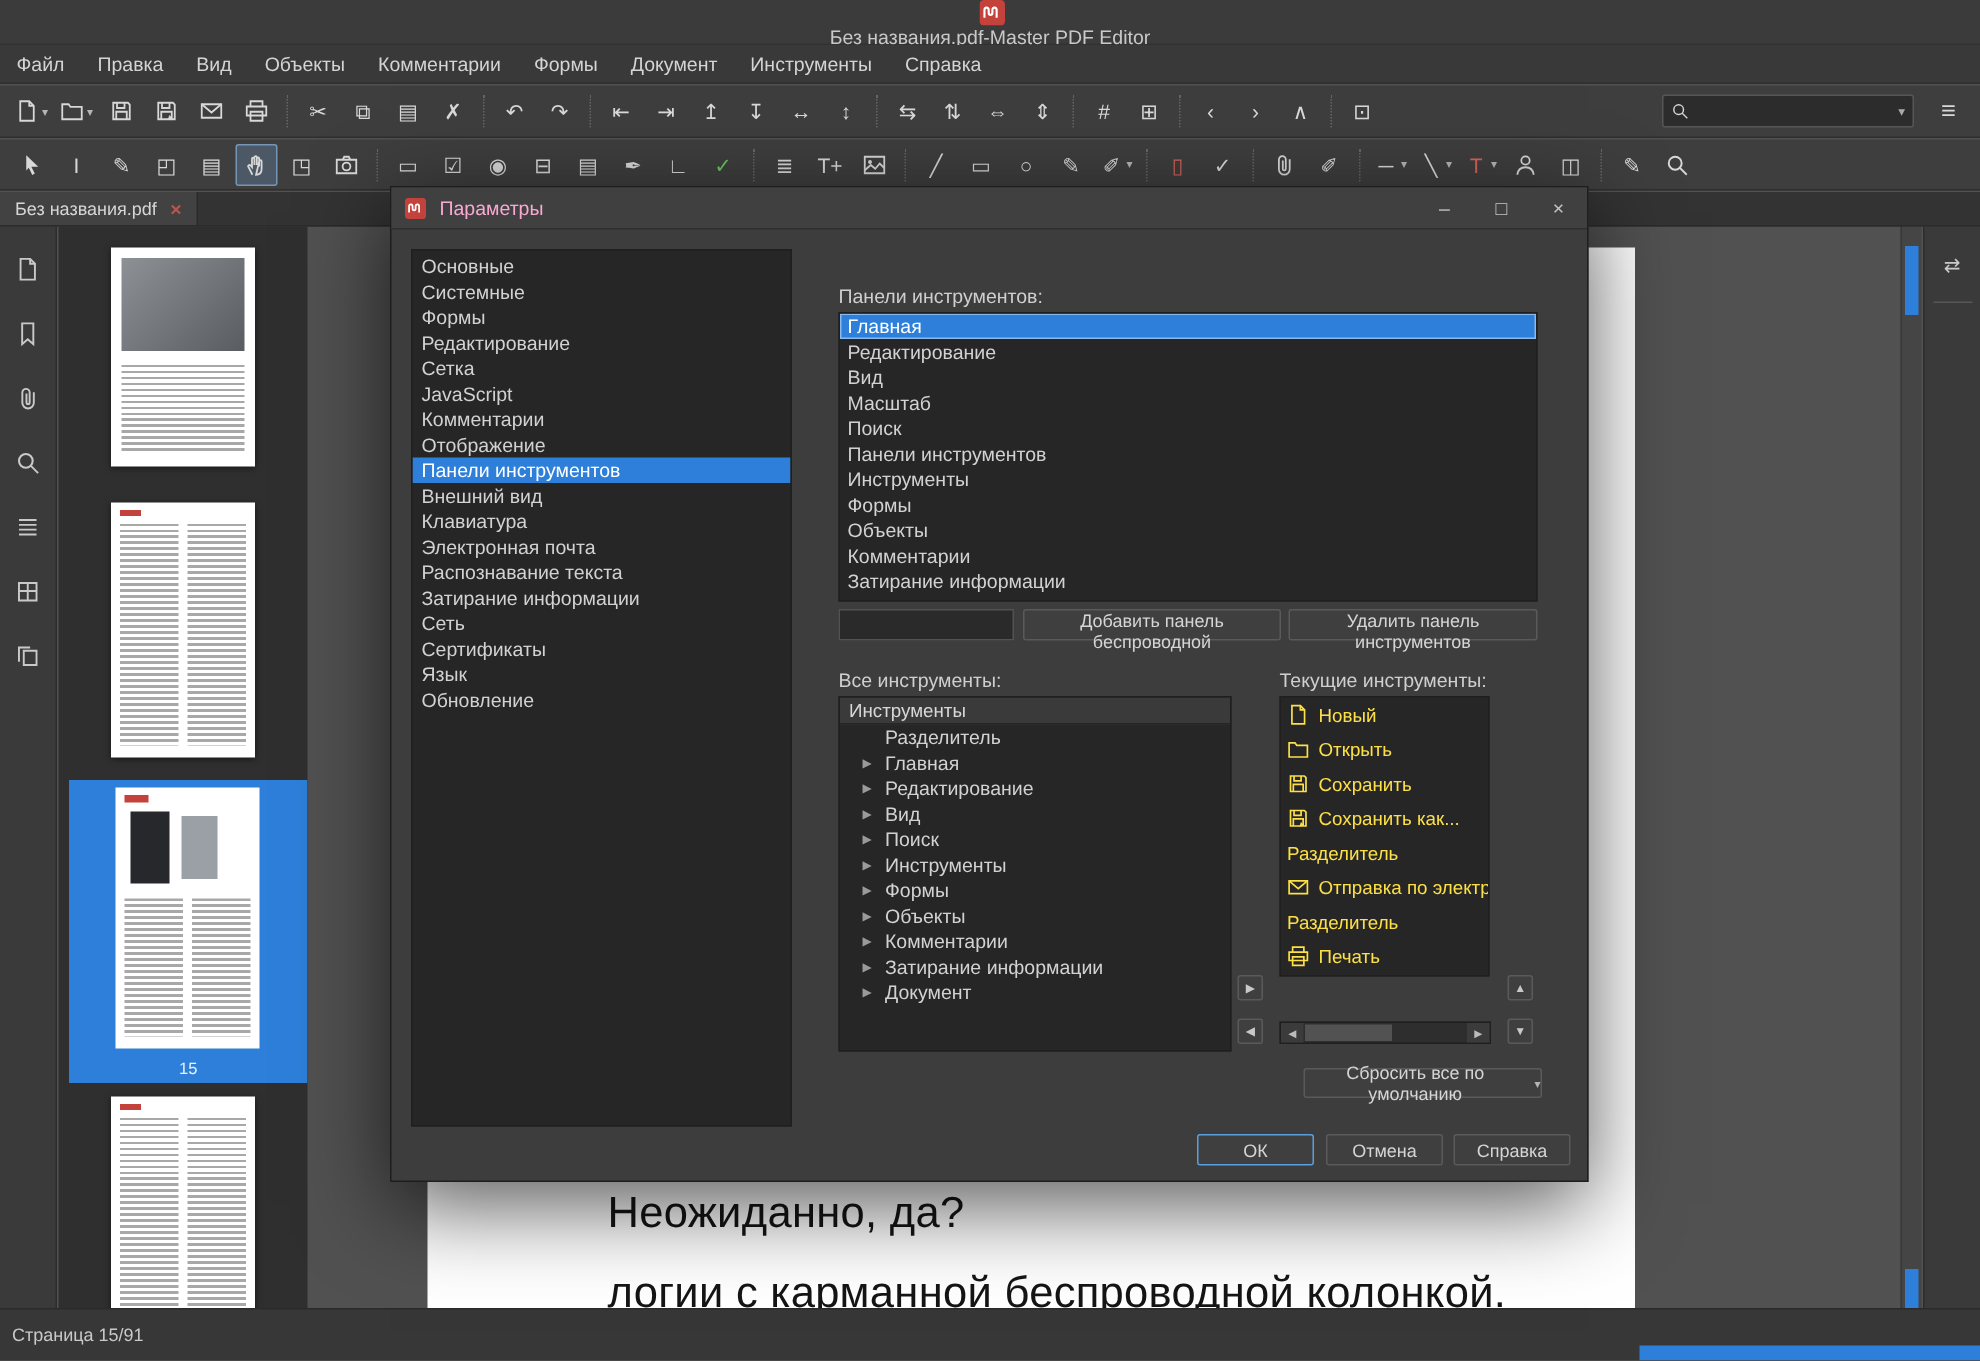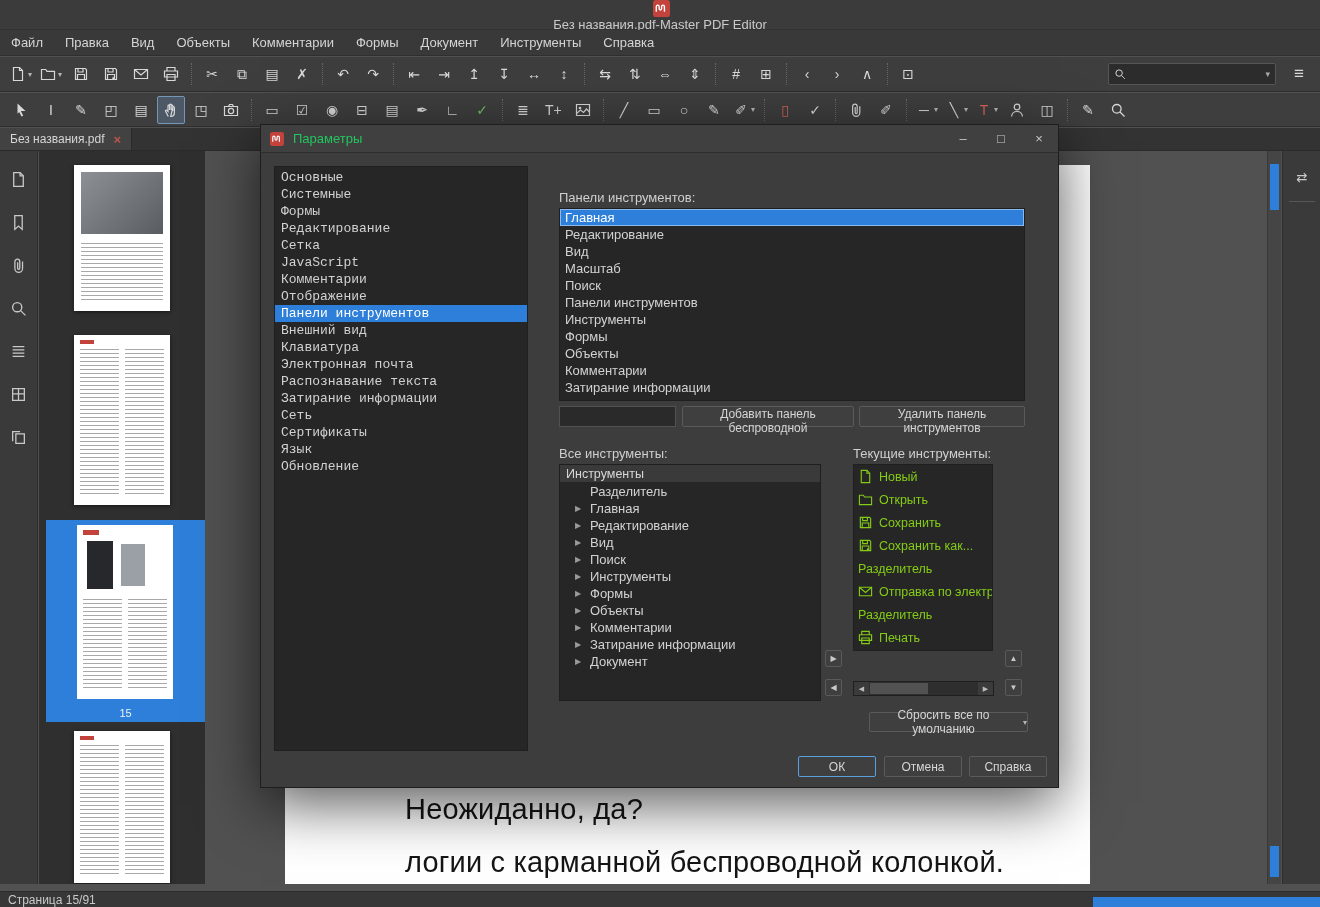--- a/index.html
+++ b/index.html
@@ -70,34 +70,34 @@
   .docpage{position:absolute;left:285px;top:14px;width:805px;bottom:0;background:#ffffff;}
   .pagetext{position:absolute;left:120px;top:618px;color:#151515;font-size:29px;line-height:53px;letter-spacing:.2px;white-space:nowrap;}
 
   .vscroll{position:absolute;right:39px;top:0;bottom:0;width:14px;background:#454545;border-left:1px solid #393939;}
   .vthumb{position:absolute;left:2px;right:2px;top:13px;height:46px;background:#2d7fd9;}
   .vthumb2{position:absolute;left:2px;right:2px;bottom:7px;height:31px;background:#2d7fd9;}
   .rightstrip{position:absolute;right:0;top:0;bottom:0;width:38px;background:#3a3a3a;border-left:1px solid #2d2d2d;display:flex;flex-direction:column;align-items:center;padding-top:12px;}
   .rightstrip .divider{width:26px;border-top:1px solid #575757;margin-top:10px;}
 
   
-  .statusbar{position:absolute;left:0;right:0;bottom:0;height:16px;background:#373737;border-top:1px solid #2b2b2b;display:flex;align-items:center;padding-left:8px;font-size:12px;color:#c9c9c9;z-index:3;}
+  .statusbar{position:absolute;left:0;right:0;bottom:0;height:35px;background:#373737;border-top:1px solid #2b2b2b;display:flex;align-items:center;padding-left:8px;font-size:12px;color:#c9c9c9;z-index:3;}
   .hscroll-thumb{position:absolute;right:0;bottom:0;width:227px;height:10px;background:#2d7fd9;}
 
   
   .dialog{position:absolute;left:260px;top:124px;width:799px;height:664px;background:#3d3d3d;border:1px solid #1e1e1e;box-shadow:0 16px 55px rgba(0,0,0,.65);z-index:10;}
   .dlg-titlebar{height:28px;background:#404040;border-bottom:1px solid #2e2e2e;display:flex;align-items:center;}
   .dlg-titlebar .logo{margin:0 0 0 9px;}
   .dlg-titlebar .logo svg{width:14px;height:14px;}
-  .dlg-title{color:#22c55e;font-size:13px;margin-left:9px;}
+  .dlg-title{color:#f9a8d4;font-size:13px;margin-left:9px;}
   .dlg-controls{margin-left:auto;display:flex;height:100%;}
   .dlg-controls .wc{width:38px;font-size:13px;}
   .dlg-body{position:absolute;top:28px;left:0;right:0;bottom:0;}
 
-  .cat-list{position:absolute;left:13px;top:13px;width:254px;height:585px;background:#262626;border:1px solid #1f1f1f;padding-top:2px;overflow:hidden;font-family:Liberation Mono, monospace;}
+  .cat-list{position:absolute;left:13px;top:13px;width:254px;height:585px;background:#262626;border:1px solid #1f1f1f;padding-top:2px;overflow:hidden;}
   .cat-item{height:17px;line-height:17px;padding-left:6px;font-size:13px;color:#d2d2d2;white-space:nowrap;}
   .cat-item.selected{background:#2d7fd9;color:#fff;}
 
   .sec-label{position:absolute;font-size:13px;color:#cfcfcf;white-space:nowrap;}
   #lbl-toolbars{left:298px;top:37px;}
   #lbl-alltools{left:298px;top:293px;}
   #lbl-current{left:592px;top:293px;}
 
   .tbr-list{position:absolute;left:298px;top:55px;width:466px;height:193px;background:#262626;border:1px solid #1f1f1f;overflow:hidden;}
   .tbr-item{height:17px;line-height:17px;padding-left:5px;font-size:13px;color:#d2d2d2;}
@@ -113,21 +113,21 @@
   .tree-row{position:relative;height:17px;line-height:17px;padding-left:30px;font-size:13px;color:#d2d2d2;white-space:nowrap;}
   .tree-row .arrow{position:absolute;left:15px;top:0;font-size:8px;color:#9a9a9a;}
 
   .sq-btn{position:absolute;width:17px;height:17px;display:flex;align-items:center;justify-content:center;font-size:8px;color:#c9c9c9;background:#3f3f3f;border:1px solid #5a5a5a;border-radius:2px;padding:0;}
   #btn-move-right{left:564px;top:497px;}
   #btn-move-left{left:564px;top:526px;}
   #btn-move-up{left:744px;top:497px;}
   #btn-move-down{left:744px;top:526px;}
 
   .cur-list{position:absolute;left:592px;top:311px;width:140px;height:187px;background:#262626;border:1px solid #1f1f1f;overflow:hidden;}
-  .cur-row{height:23px;display:flex;align-items:center;gap:6px;padding:0 4px;font-size:12.5px;color:#84cc16;white-space:nowrap;overflow:hidden;}
+  .cur-row{height:23px;display:flex;align-items:center;gap:6px;padding:0 4px;font-size:12.5px;color:#fde047;white-space:nowrap;overflow:hidden;}
   .cur-row .icon svg{width:15px;height:15px;}
 
   .hscroll{position:absolute;left:592px;top:528px;width:141px;height:15px;background:#2e2e2e;border:1px solid #1f1f1f;display:flex;align-items:stretch;}
   .hs-btn{width:15px;background:#3b3b3b;border:none;color:#bbb;font-size:7px;display:flex;align-items:center;justify-content:center;}
   .hs-track{flex:1;position:relative;}
   .hs-thumb{position:absolute;left:1px;top:1px;bottom:1px;width:58px;background:#525252;}
 
   #btn-reset{position:absolute;left:608px;top:559px;width:159px;height:20px;display:flex;align-items:center;justify-content:center;gap:6px;}
   #btn-reset .dd{font-size:8px;color:#b5b5b5;}
   .dlg-actions .btn{position:absolute;top:603px;width:78px;height:21px;}

